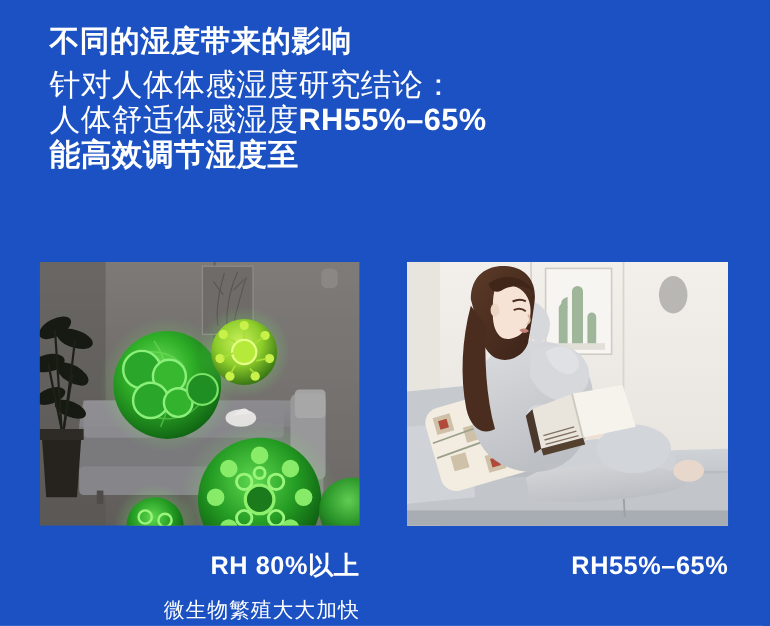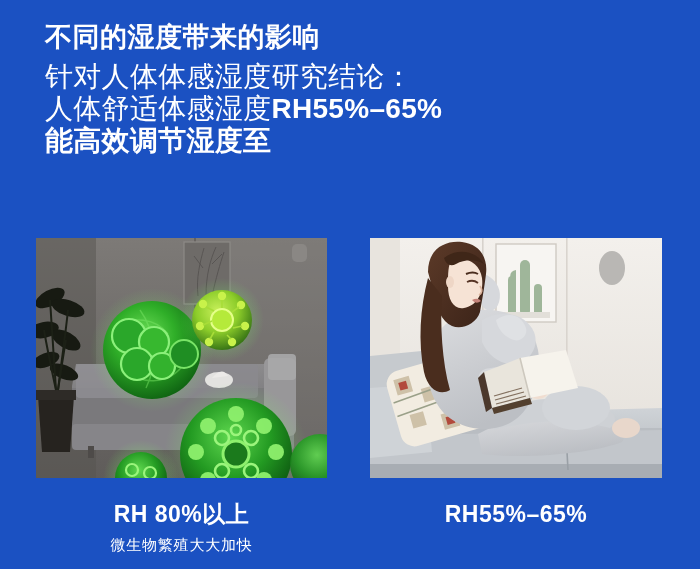--- a/index.html
+++ b/index.html
@@ -70,41 +70,41 @@
   .panel svg {
     display: block;
     width: 100%;
     height: 100%;
   }
 
   
   .caption-group {
     position: absolute;
     top: 500px;
-    text-align: center;
+    text-align: right;
     color: #ffffff;
   }
   #caption-left  { left: 36px;  width: 291px; }
   #caption-right { left: 370px; width: 292px; }
 
   .caption-title {
     display: block;
     font-size: 23px;
     font-weight: bold;
     line-height: 28px;
     letter-spacing: 0.5px;
     white-space: nowrap;
   }
   .caption-sub {
     display: block;
-    font-size: 15px;
+    font-size: 19px;
     font-weight: normal;
     line-height: 26px;
     letter-spacing: 0.8px;
-    margin-top: 4px;
+    margin-top: 15px;
     white-space: nowrap;
   }
 </style>
 </head>
 <body>
 
 <div id="poster">
 
   <div id="headline">不同的湿度带来的影响</div>
 

